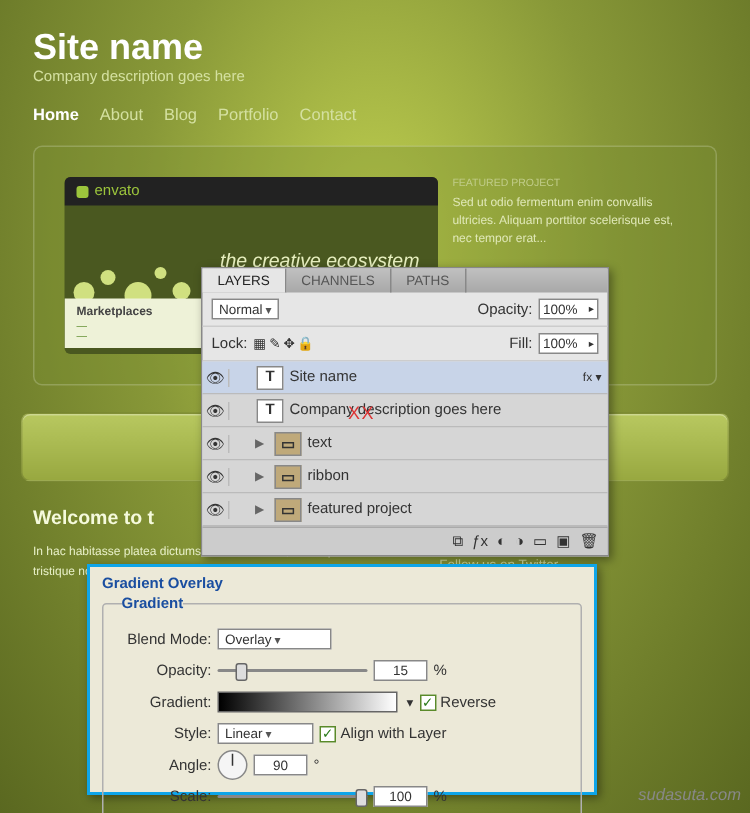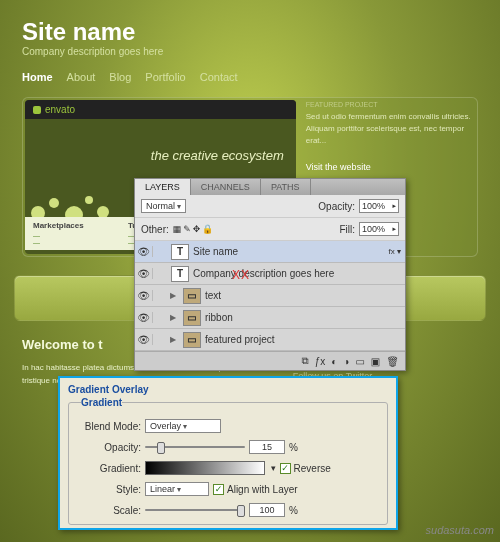--- a/index.html
+++ b/index.html
@@ -15,21 +15,21 @@
 .site-desc { color: #d4e0a0; font-size: 10px; }
 .nav { display: flex; gap: 14px; padding: 10px 22px 8px; font-size: 11px; }
 .nav-item { color: #d4e0a0; cursor: pointer; }
 .nav-item.active { color: #fff; font-weight: bold; }
 
 .card {
   margin: 6px 22px 0;
   background: rgba(120,140,50,0.35);
   border: 1px solid rgba(255,255,255,0.2);
   border-radius: 6px;
-  padding: 2px;
+  padding: 20px;
   display: flex;
   gap: 10px;
   height: 160px;
 }
 .card-left {
   flex: 1.6;
   background: #4a5820;
   border-radius: 4px;
   position: relative;
   overflow: hidden;
@@ -236,21 +236,21 @@
     <div class="lp-tab">CHANNELS</div>
     <div class="lp-tab">PATHS</div>
   </div>
   <div class="lp-row1">
     <span class="sel">Normal</span>
     <span style="flex:1"></span>
     <span>Opacity:</span>
     <span class="pct-box">100%</span>
   </div>
   <div class="lp-row2">
-    <span>Other:</span>
+    <span>Lock:</span>
     <span class="lock-icons">
       <span>▦</span>
       <span>✎</span>
       <span>✥</span>
       <span>🔒</span>
     </span>
     <span style="flex:1"></span>
     <span>Fill:</span>
     <span class="pct-box">100%</span>
   </div>
@@ -334,20 +334,26 @@
 
     <div class="go-row">
       <div class="go-label">Style:</div>
       <span class="sel" style="width:64px">Linear</span>
       <label class="chk">
           <span class="chk-box">✓</span>
           <span>Align with Layer</span>
         </label>
     </div>
 
+    <div class="go-row">
+      <div class="go-label">Angle:</div>
+      <div class="angle-disc"></div>
+      <span class="num-box">90</span>
+      <span>°</span>
+    </div>
 
     <div class="go-row">
       <div class="go-label">Scale:</div>
       <div class="slider">
           <div class="slider-thumb" style="left:92px"></div>
         </div>
       <span class="num-box">100</span>
       <span>%</span>
     </div>
   </fieldset>

